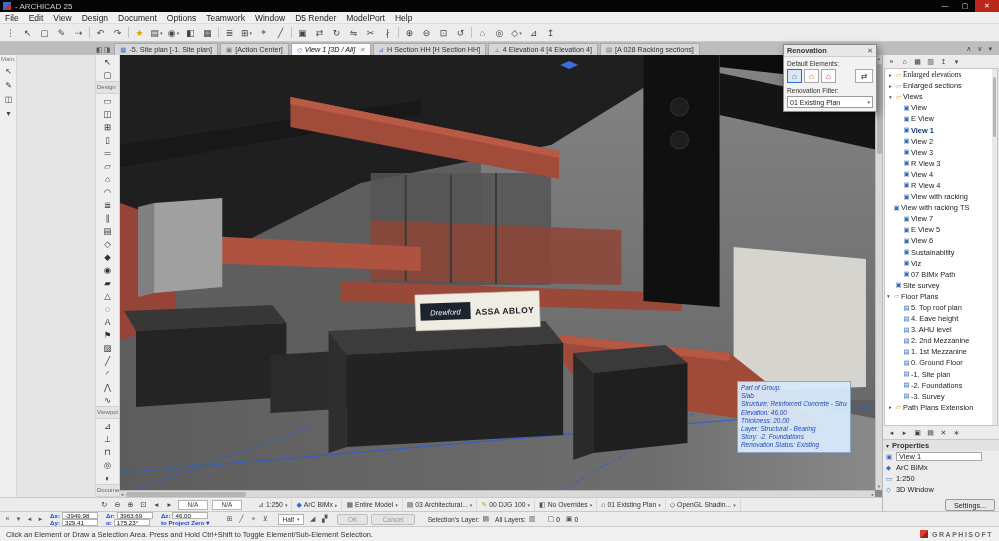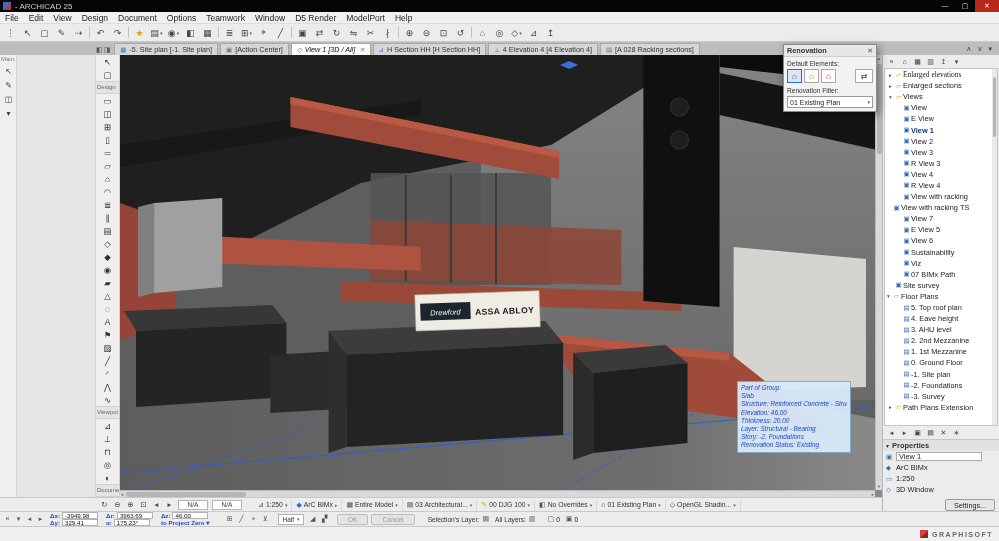--- a/index.html
+++ b/index.html
@@ -1090,19 +1090,20 @@
 
           <span class="cnt">
             <i>▣</i>
             <b>0</b>
           </span>
         </span>
     </span>
   </div>
 
   <div class="status-row">
+    <span>Click an Element or Draw a Selection Area. Press and Hold Ctrl+Shift to Toggle Element/Sub-Element Selection.</span>
     <span class="gs">
       <span class="gs-mark"></span>
       <span class="gs-name">GRAPHISOFT</span>
     </span>
   </div>
 
 </div>
 
 </body></html>

